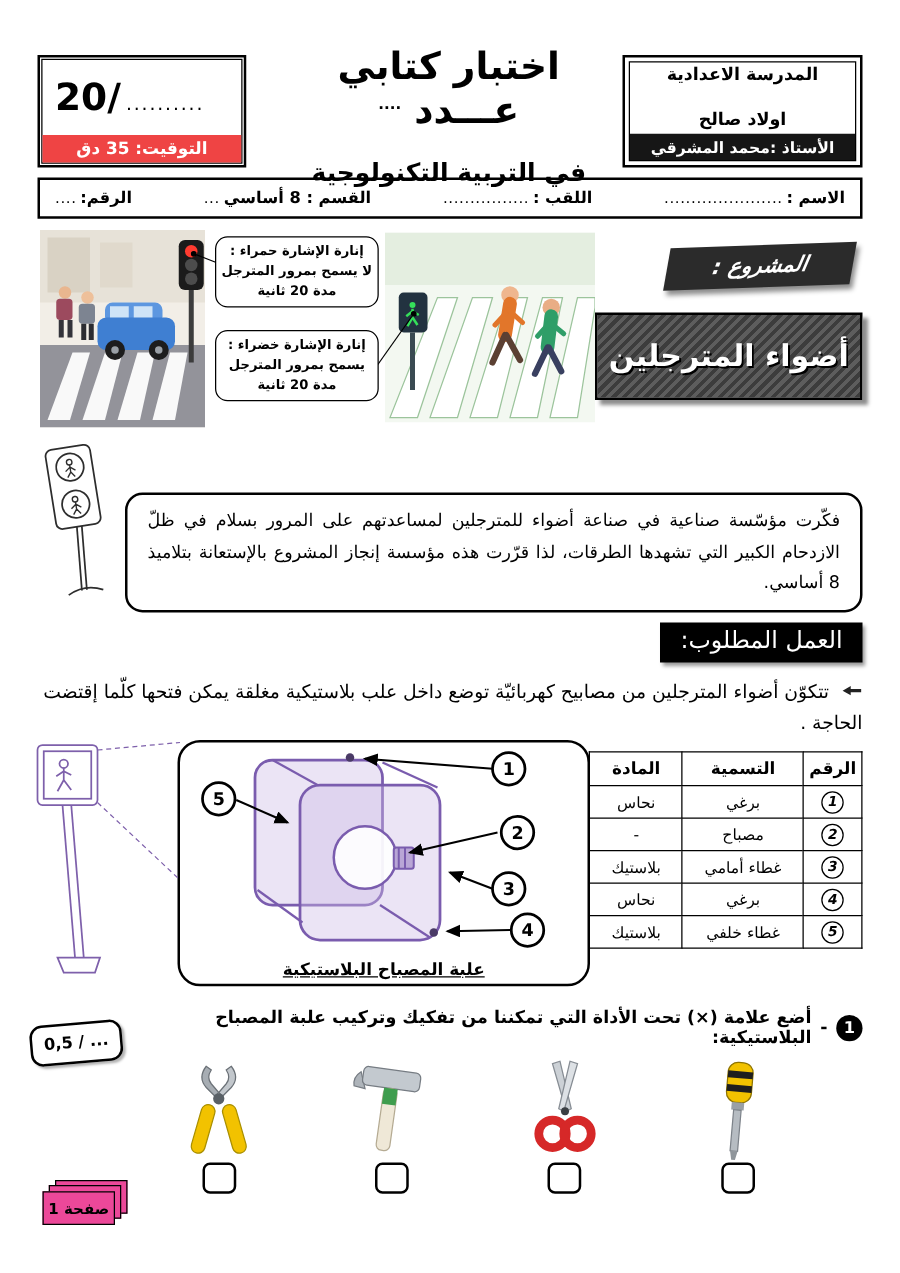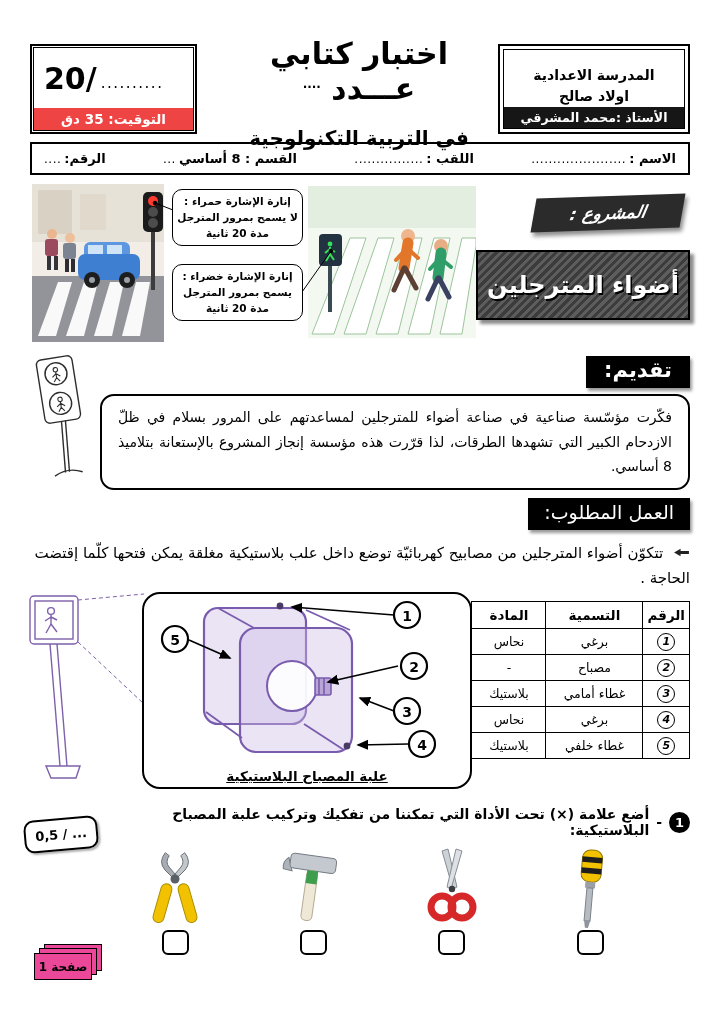--- a/index.html
+++ b/index.html
@@ -2,21 +2,21 @@
 <html lang="ar" dir="rtl"><head>
 <meta charset="utf-8">
 <style>
   *{margin:0;padding:0;box-sizing:border-box}
   body{background:#d9d9d9;font-family:"DejaVu Sans",sans-serif;color:#000}
   .page{position:relative;width:720px;height:1018px;margin:0 auto;background:#fff;direction:rtl;overflow:hidden}
 
   
   .school-box{position:absolute;top:44px;right:30px;width:192px;height:90px;border:2px solid #000;padding:3px}
   .school-inner{border:1px solid #000;height:100%;display:flex;flex-direction:column}
-  .school-name{flex:1;display:flex;flex-direction:column;align-items:center;justify-content:flex-end;font-weight:bold;font-size:14px;line-height:1.5}
+  .school-name{flex:1;display:flex;flex-direction:column;align-items:center;justify-content:space-between;font-weight:bold;font-size:14px;line-height:1.5}
   .teacher-strip{background:#161616;color:#fff;font-size:12.5px;font-weight:bold;text-align:center;padding:3px 2px}
   .title-block{position:absolute;top:36px;right:232px;width:258px;text-align:center}
   .title-line1{font-size:30px;font-weight:bold}
   .title-dots{font-size:12px;letter-spacing:2px;vertical-align:super}
   .title-line2{font-size:20px;font-weight:bold;margin-top:20px}
   .score-box{position:absolute;top:44px;left:30px;width:167px;height:90px;border:2px solid #000;padding:1px}
   .score-inner{border:1px solid #000;height:100%;display:flex;flex-direction:column}
   .score-top{flex:1;display:flex;align-items:center;direction:ltr;padding:0 10px;gap:4px}
   .score-value{font-size:30px;font-weight:bold}
   .score-dots{font-size:15px;letter-spacing:1.5px;padding-top:10px}
@@ -219,21 +219,20 @@
       <line x1="97" y1="82" x2="108" y2="102" stroke="#5b4033" stroke-width="5"></line>
       <circle cx="133" cy="60" r="7" fill="#e9ad85"></circle>
       <path d="M133,67 L130,92" stroke="#2f9e68" stroke-width="11"></path>
       <line x1="132" y1="72" x2="122" y2="83" stroke="#2f9e68" stroke-width="4"></line>
       <line x1="132" y1="72" x2="143" y2="81" stroke="#2f9e68" stroke-width="4"></line>
       <line x1="130" y1="92" x2="120" y2="113" stroke="#394060" stroke-width="5"></line>
       <line x1="131" y1="92" x2="141" y2="111" stroke="#394060" stroke-width="5"></line>
     </g>
   </svg>
 
-  <div class="intro-heading">تقديم:</div>
   <div class="intro-box">فكّرت مؤسّسة صناعية في صناعة أضواء للمترجلين لمساعدتهم على المرور بسلام في ظلّ الازدحام الكبير التي تشهدها الطرقات، لذا قرّرت هذه مؤسسة إنجاز المشروع بالإستعانة بتلاميذ 8 أساسي.</div>
   <svg class="intro-sketch" viewBox="0 0 72 132">
     <g fill="none" stroke="#2d2d2d" stroke-width="1.4" transform="rotate(-9 36 66)">
       <rect x="17" y="5" width="36" height="64" rx="5"></rect>
       <circle cx="35" cy="21" r="11"></circle>
       <circle cx="35" cy="51" r="11"></circle>
       <g stroke-width="1.1">
         <circle cx="35" cy="17" r="2.2"></circle>
         <path d="M35,19 L35,25 M35,21 L31,24 M35,21 L39,24 M35,25 L32,29 M35,25 L38,29"></path>
         <circle cx="35" cy="47" r="2.2"></circle>

